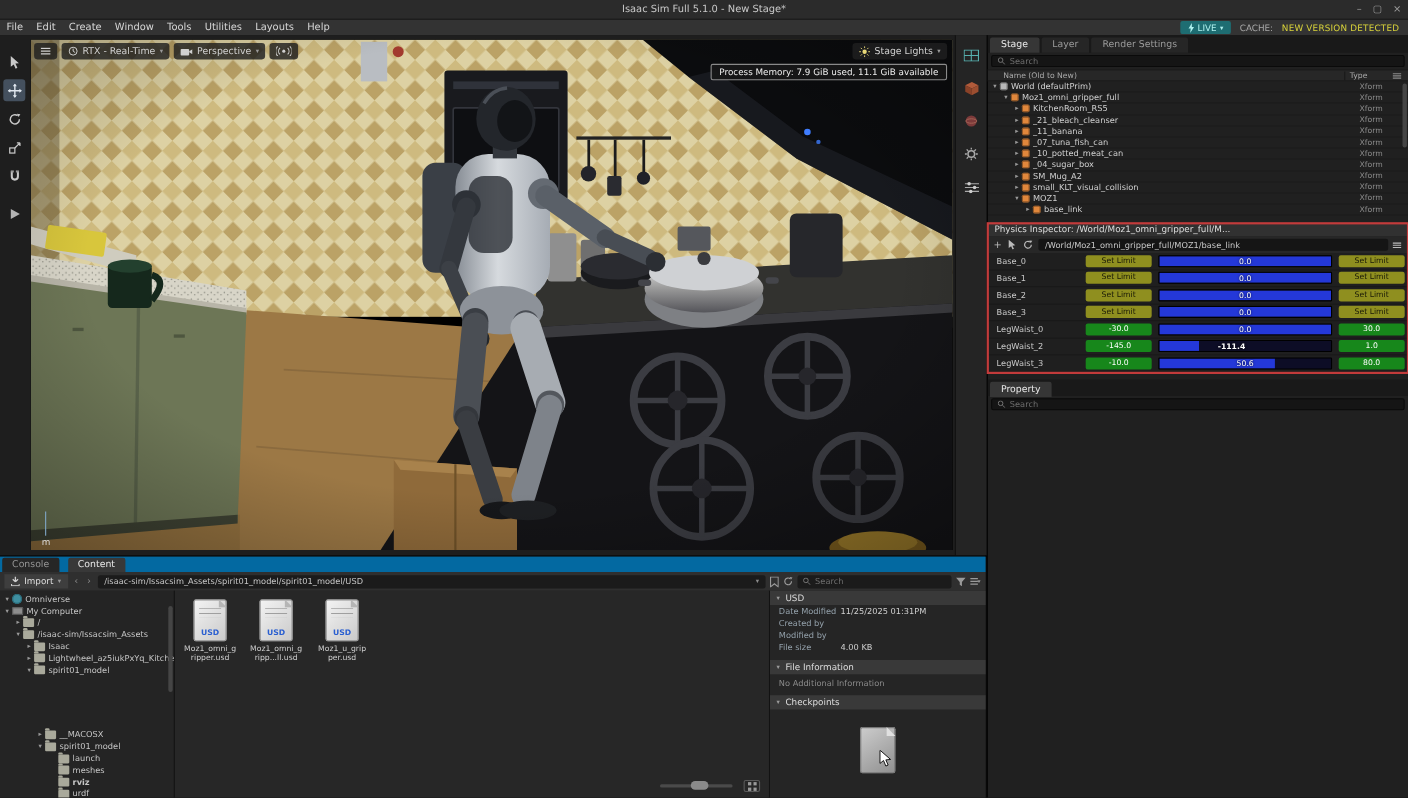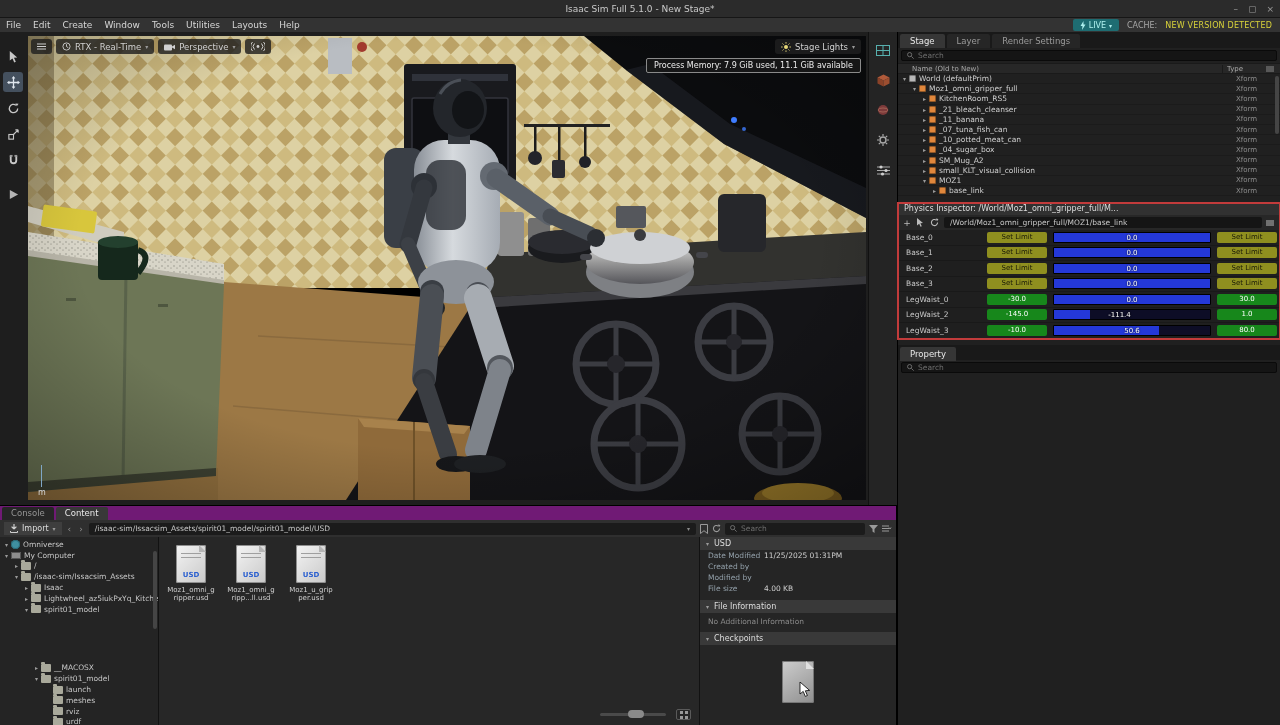--- a/index.html
+++ b/index.html
@@ -80,21 +80,21 @@
   .track{position:relative;flex:1;height:11px;margin:0 3px;background:#0d0d26;border:1px solid #000;border-radius:1px;overflow:hidden}
   .track .fill{position:absolute;left:0;top:0;bottom:0;background:#2438d8}
   .track .val{position:absolute;top:0;line-height:10px;font-size:7px;color:#fff;transform:translateX(-50%);text-shadow:0 0 2px #000;white-space:nowrap}
 
   
   #property{margin-top:6px}
   #property .panel-tabs{height:15px}
 
   
   #content-zone{position:absolute;left:0;top:505px;width:897px;height:220px;background:#232323;border-top:1px solid #000;border-right:1px solid #000}
-  .cb-tabs{display:flex;gap:2px;background:#701a75;height:14px;padding:1px 2px 0 2px}
+  .cb-tabs{display:flex;gap:8px;background:#0369a1;height:14px;padding:1px 2px 0 2px}
   .cb-tab{font-size:8.5px;color:#959595;background:#262626;padding:0 9px;height:13px;line-height:13px;border-radius:2px 2px 0 0}
   .cb-tab[data-state="active"]{background:#383838;color:#e8e8e8}
   .cb-toolbar{display:flex;align-items:center;gap:4px;height:17px;background:#2f2f2f;padding:0 4px}
   .import-btn{display:flex;align-items:center;gap:4px;background:#3e3e3e;border-radius:0;height:13px;padding:0 6px;font-size:8px;color:#ddd}
   .navarrow{color:#8f8f8f;font-size:9px;padding:0 2px}
   .path-field{flex:1;display:flex;align-items:center;background:#1b1b1b;border-radius:2px;height:12px;font-size:7.5px;color:#c6c6c6;padding:0 6px;white-space:nowrap;overflow:hidden}
   .path-field .car{margin-left:auto;font-size:6px;color:#8a8a8a}
   .cb-search{display:flex;align-items:center;gap:4px;background:#1b1b1b;border-radius:2px;height:12px;width:140px;padding:0 5px}
   .cb-search .ph{font-size:7.5px;color:#6e6e6e}
   .cb-body{display:flex;height:188px}
@@ -680,21 +680,21 @@
         </div>
 
 
         <div class="pjrow">
           <span class="jname">LegWaist_2</span>
           <span class="lim-cell">
             <span class="limit" data-kind="value">-145.0</span>
           </span>
           <span class="track">
             <span class="fill" style="width: 23%;"></span>
-            <span class="val" style="left: 42%;">-111.4</span>
+            <span class="val" style="left: 42%; font-weight: bold;">-111.4</span>
           </span>
           <span class="lim-cell">
             <span class="limit" data-kind="value">1.0</span>
           </span>
         </div>
 
         <div class="pjrow">
           <span class="jname">LegWaist_3</span>
           <span class="lim-cell">
             <span class="limit" data-kind="value">-10.0</span>
@@ -839,21 +839,21 @@
           <span class="tree-ico" data-icon="folder"></span>
           <span class="lbl">launch</span>
         </div>
 
         <div class="trow" data-state="" style="padding-left: 44px;">
           <span class="caret"></span>
           <span class="tree-ico" data-icon="folder"></span>
           <span class="lbl">meshes</span>
         </div>
 
-        <div class="trow" data-state="" style="padding-left: 44px;">
+        <div class="trow" data-state="" style="padding-left: 44px; font-weight: bold;">
           <span class="caret"></span>
           <span class="tree-ico" data-icon="folder"></span>
           <span class="lbl">rviz</span>
         </div>
 
         <div class="trow" data-state="" style="padding-left: 44px;">
           <span class="caret"></span>
           <span class="tree-ico" data-icon="folder"></span>
           <span class="lbl">urdf</span>
         </div>

